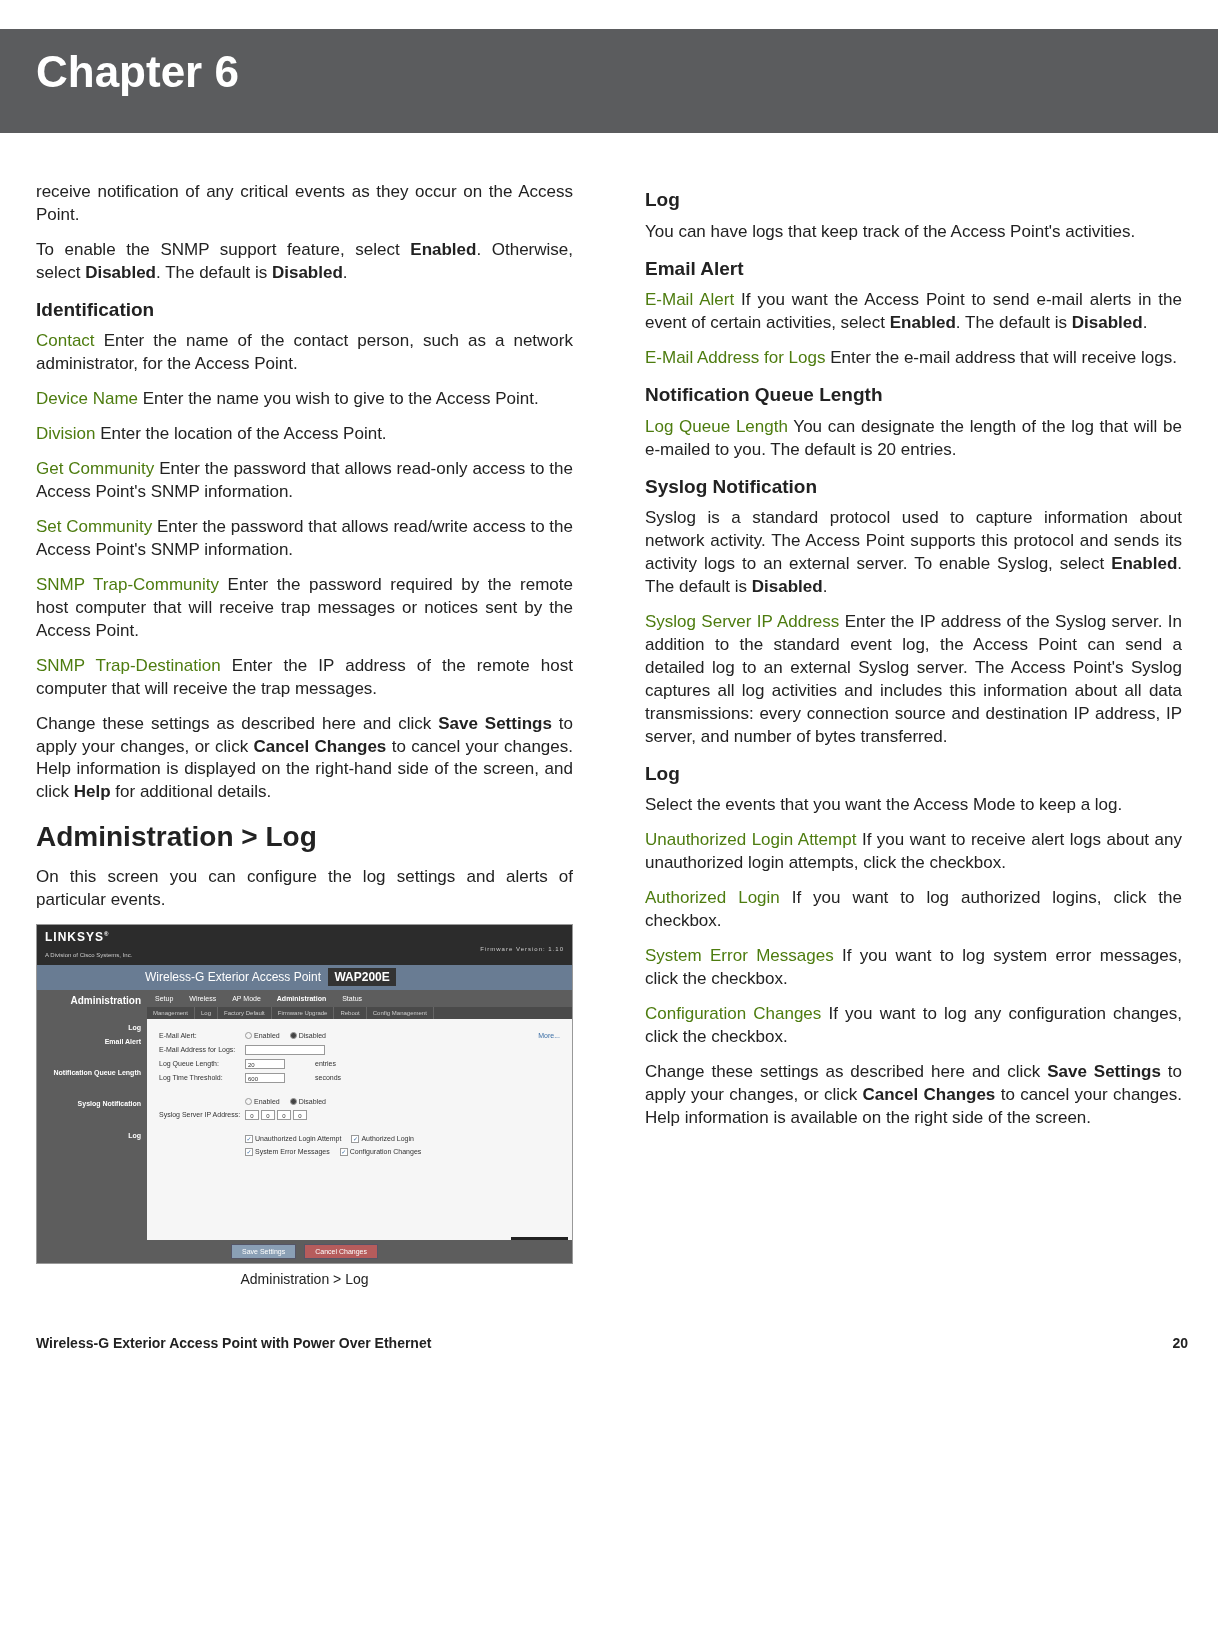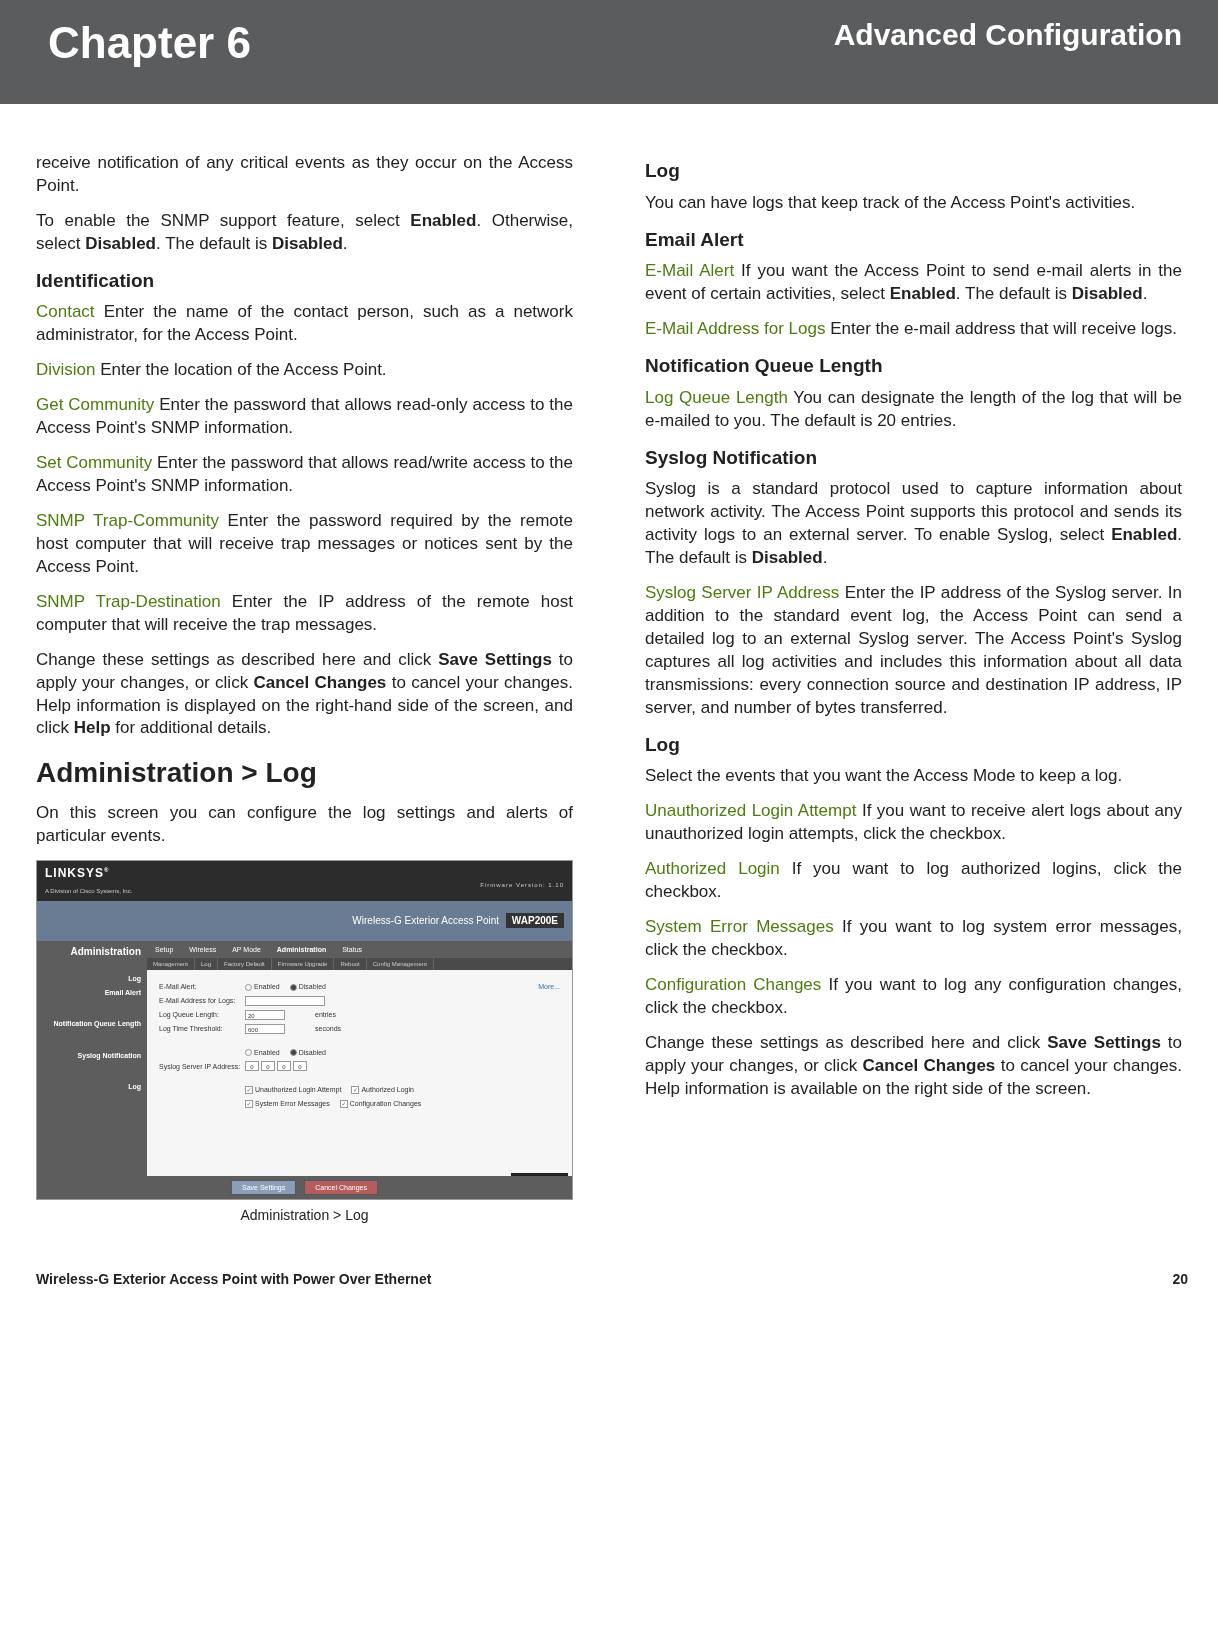--- a/index.html
+++ b/index.html
@@ -1,34 +1,34 @@
 <!DOCTYPE html>
 <html><head>
 <meta charset="utf-8">
 <style>
   * { margin: 0; padding: 0; box-sizing: border-box; }
   body { font-family: "Myriad Pro", "Segoe UI", Arial, sans-serif; background: #fff; width: 1218px; }
   .page { width: 1218px; }
-  .header-bar { background: #5b5c5e; color: #fff; padding: 18px 36px 36px 48px; display: flex; justify-content: space-between; align-items: flex-start; }
+  .header-bar { background: #5b5c5e; color: #fff; padding: 18px 36px 36px 36px; display: flex; justify-content: space-between; align-items: flex-start; margin-top: 29px; }
   .chapter-title { font-size: 44px; font-weight: 700; }
   .header-right { font-size: 30px; font-weight: 700; }
   .content { display: flex; padding: 48px 36px 20px 36px; gap: 72px; }
   .col { flex: 1; font-size: 17px; line-height: 1.35; color: #222; }
   .col p { margin-bottom: 12px; text-align: justify; }
   .h3 { font-size: 19px; font-weight: 700; margin-top: 6px; margin-bottom: 8px; color: #222; }
   .h2 { font-size: 28px; font-weight: 700; margin-top: 14px; margin-bottom: 10px; color: #222; }
   .h4 { font-size: 19px; font-weight: 700; margin-top: 6px; margin-bottom: 8px; color: #222; }
   .field-label { color: #4d7c0f; font-weight: 400; }
   .bold { font-weight: 700; }
   .screenshot-box { margin-top: 10px; border: 1px solid #999; background: #f6f6f6; width: 100%; height: 340px; position: relative; overflow: hidden; font-size: 8px; color: #333; }
   .ss-top { background: #2c2c2c; color: #fff; padding: 4px 8px; font-size: 12px; font-weight: 700; letter-spacing: 1px; }
   .ss-sub { font-size: 6px; color: #ccc; font-weight: normal; letter-spacing: 0; }
   .ss-titlebar { background: #697c93; display: flex; }
   .ss-left-space { width: 100px; }
-  .ss-titlebar-right { flex: 1; color: #fff; font-size: 10px; text-align: right; padding: 13px 8px; }
+  .ss-titlebar-right { flex: 1; color: #fff; font-size: 12px; padding: 4px 8px; }
   .ss-titlebar-right .model { background: #333; padding: 2px 6px; margin-left: 4px; font-weight: 700; }
   .ss-main { display: flex; height: 260px; }
   .ss-side { width: 110px; background: #5d5d5d; color: #fff; font-size: 7px; text-align: right; padding: 4px 6px; }
   .ss-side .admin { font-weight: 700; font-size: 10px; margin-bottom: 14px; }
   .ss-side .sec { margin-top: 16px; font-weight: 700; font-size: 7px; }
   .ss-body { flex: 1; background: #f6f6f6; }
   .ss-tabs { display: flex; background: #5d5d5d; color: #fff; font-size: 7px; }
   .ss-tabs span { padding: 4px 8px; }
   .ss-tabs .active { background: #5d5d5d; font-weight: 700; }
   .ss-subtabs { display: flex; background: #4a4a4a; color: #ccc; font-size: 6px; }
@@ -53,34 +53,34 @@
   .footer .left { font-weight: 700; }
   .footer .right { font-weight: 700; }
   .just { text-align: justify; }
 </style>
 </head>
 <body>
 <div class="page">
 
 <div class="header-bar">
   <div class="chapter-title">Chapter 6</div>
-  <div class="header-right">Advanced Configuration</div>
 </div>
 
 <div class="content">
 
   <div class="col">
     <p class="just">receive notification of any critical events as they occur on the Access Point.</p>
     <p class="just">
       <span>To enable the SNMP support feature, select </span><span class="bold">Enabled</span><span>. Otherwise, select </span><span class="bold">Disabled</span><span>. The default is </span><span class="bold">Disabled</span><span>.</span>
     </p>
 
     <div class="h3">Identification</div>
 
     <p class="just"><span class="field-label">Contact</span><span>  Enter the name of the contact person, such as a network administrator, for the Access Point.</span></p>
+    <p class="just"><span class="field-label">Device Name</span><span>  Enter the name you wish to give to the Access Point.</span></p>
     <p class="just"><span class="field-label">Division</span><span>  Enter the location of the Access Point.</span></p>
     <p class="just"><span class="field-label">Get Community</span><span>  Enter the password that allows read-only access to the Access Point's SNMP information.</span></p>
     <p class="just"><span class="field-label">Set Community</span><span>  Enter the password that allows read/write access to the Access Point's SNMP information.</span></p>
     <p class="just"><span class="field-label">SNMP Trap-Community</span><span>  Enter the password required by the remote host computer that will receive trap messages or notices sent by the Access Point.</span></p>
     <p class="just"><span class="field-label">SNMP Trap-Destination</span><span> Enter the IP address of the remote host computer that will receive the trap messages.</span></p>
 
     <p class="just">
       <span>Change these settings as described here and click </span><span class="bold">Save Settings</span><span> to apply your changes, or click </span><span class="bold">Cancel Changes</span><span> to cancel your changes. Help information is displayed on the right-hand side of the screen, and click </span><span class="bold">Help</span><span> for additional details.</span>
     </p>
 

